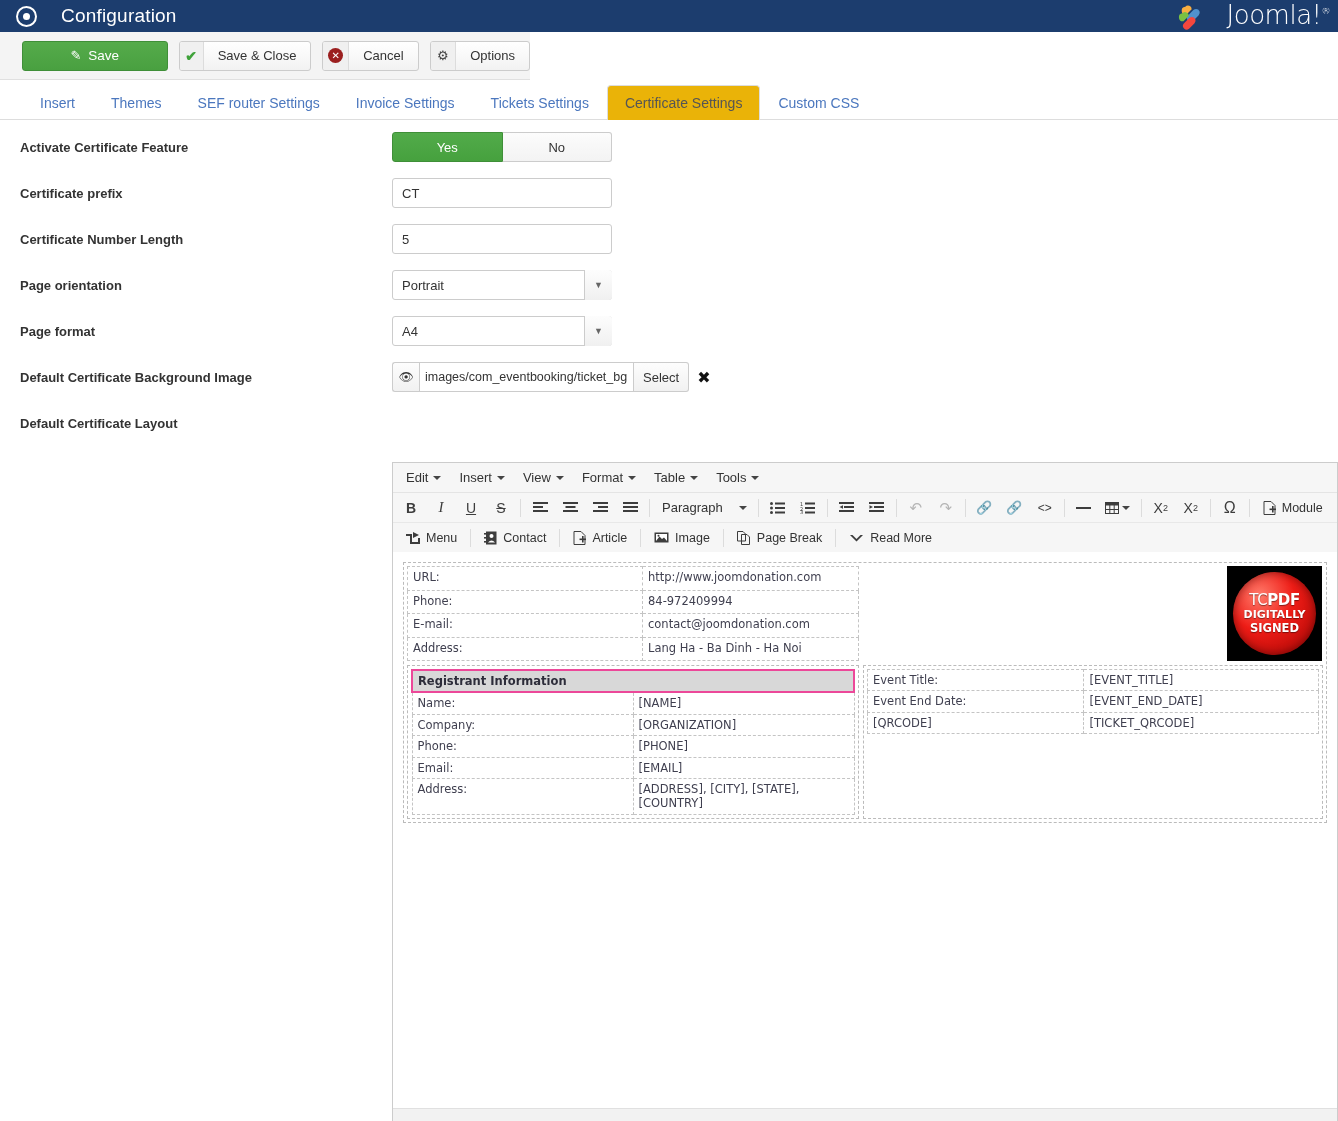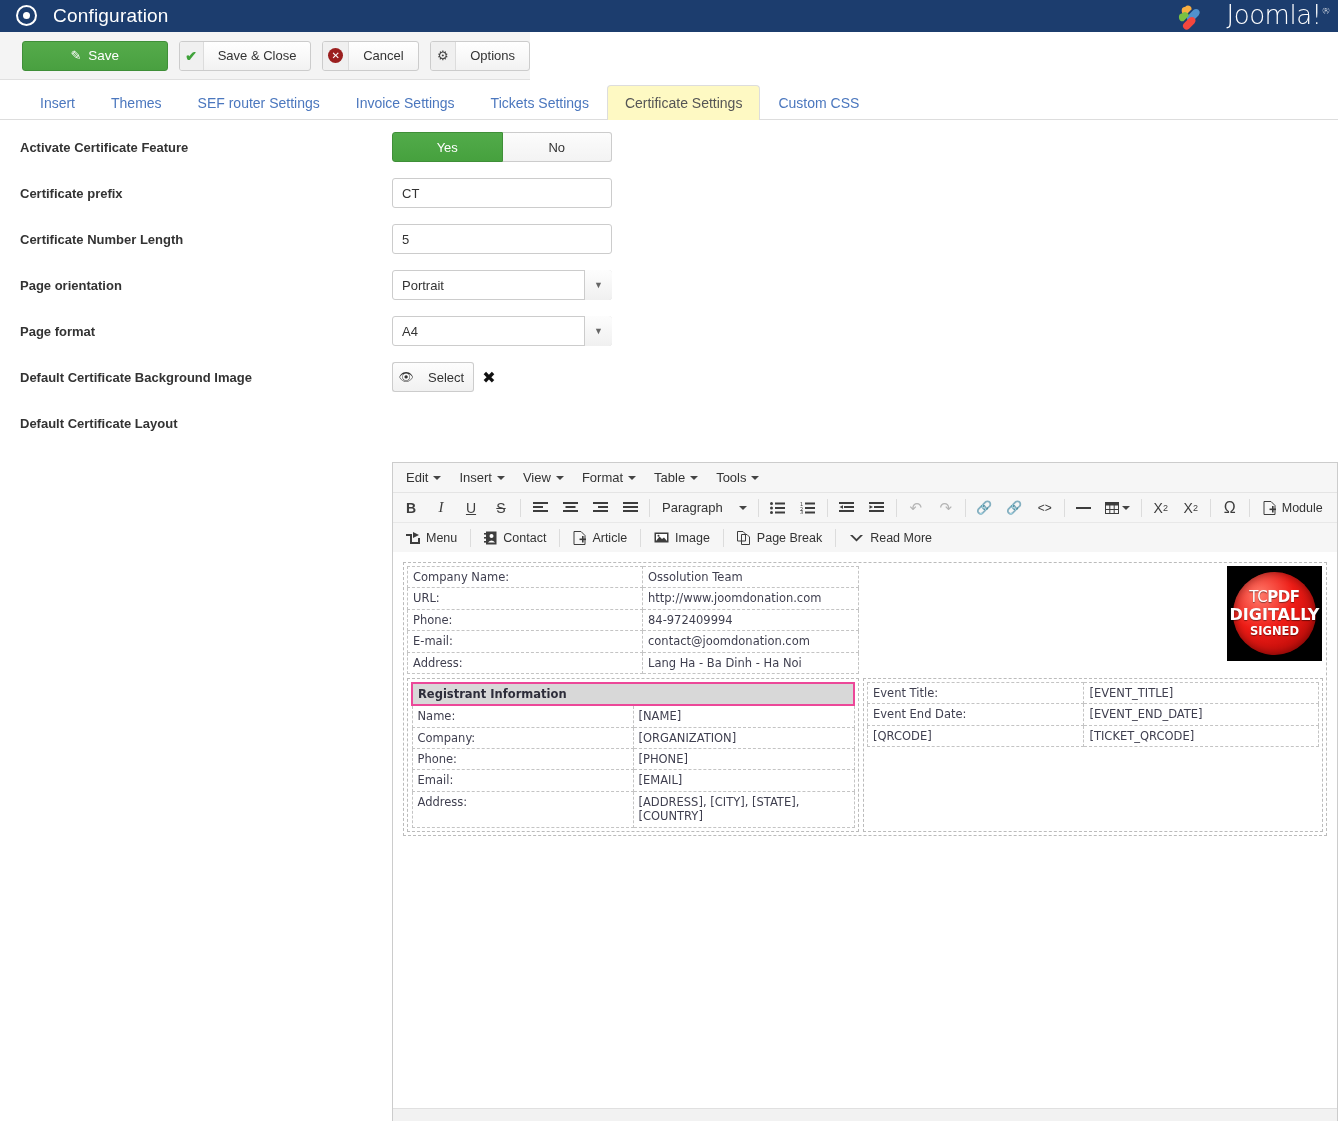--- a/index.html
+++ b/index.html
@@ -14,21 +14,21 @@
   
   .admin-header {
     position: relative;
     height: 32px;
     background: #1c3d6e;
     display: flex;
     align-items: center;
     padding-left: 16px;
     overflow: hidden;
   }
-  .page-title-wrap { display: flex; align-items: flex-start; gap: 16px; }
+  .page-title-wrap { display: flex; align-items: flex-end; gap: 24px; }
   .title-icon {
     width: 21px; height: 21px; border-radius: 50%;
     border: 2px solid #ffffff;
     display: flex; align-items: center; justify-content: center;
   }
   .title-icon i { width: 7px; height: 7px; border-radius: 50%; background: #fff; display:block; }
   .page-title {
     color: #ffffff; font-size: 19px; font-weight: normal; letter-spacing: .2px;
   }
   .joomla-logo {
@@ -107,21 +107,21 @@
     cursor: pointer;
     border: 1px solid transparent;
     border-bottom: none;
     position: relative;
     top: 1px;
     background: transparent;
     white-space: nowrap;
   }
   .tab.active {
     color: #555555;
-    background: #fef9c3;
+    background: #eab308;
     border-color: #dddddd;
     border-radius: 4px 4px 0 0;
     margin-top: 20px;
   }
 
   
   .form-area { padding-top: 12px; }
   .form-row {
     display: flex; align-items: flex-start;
     min-height: 46px;
@@ -308,21 +308,21 @@
   }
   .seal-txt {
     position: relative; z-index: 3;
     color: #ffffff; text-align: center;
     font-family: "DejaVu Sans", sans-serif;
     line-height: 1.16;
     text-shadow: 0 1px 1px rgba(0,0,0,.45);
   }
   .seal-l1 { font-size: 15px; font-weight: bold; letter-spacing: -0.4px; }
   .seal-l1 .tc { font-weight: normal; }
-  .seal-l2 { font-size: 16px; font-weight: bold; }
+  .seal-l2 { font-size: 11px; font-weight: bold; }
   .seal-l3 { font-size: 11.5px; font-weight: bold; }
 
   .cert-bottom { display: flex; gap: 4px; margin-top: 4px; }
   .panel { border: 1px dashed #bbbbbb; padding: 3px; }
   .panel-reg { width: 452px; }
   .panel-evt { flex: 1; }
   .ptbl { width: 100%; border-collapse: collapse; font-size: 11.5px; color: #3f3f4f;
           font-family: "DejaVu Sans", sans-serif; }
   .ptbl td { border: 1px dashed #c4c4c4; padding: 3px 5px; vertical-align: top; line-height: 1.25; }
   .ptbl td.head {
@@ -442,20 +442,21 @@
         <div class="sel-arrow">▼</div>
       </div>
     </div>
   </div>
 
   <div class="form-row">
     <div class="form-label">Default Certificate Background Image</div>
     <div class="form-ctl">
       <div class="media-field">
         <span class="media-eye">👁</span>
+        <input class="media-path" value="images/com_eventbooking/ticket_bg" style="">
         <span class="media-select">Select</span>
         <span class="media-clear">✖</span>
       </div>
     </div>
   </div>
 
   <div class="form-row">
     <div class="form-label">Default Certificate Layout</div>
   </div>
 </div>
@@ -668,24 +669,20 @@
       <span>Read More</span>
     </div>
   </div>
 
   <div class="mce-body">
     <div class="cert-outer">
 
       <div class="cert-top">
         <table class="ctbl tbl-company">
           <tbody>
-              <tr>
-            <td>Company Name:</td>
-            <td>Ossolution Team</td>
-          </tr>
           <tr>
             <td>URL:</td>
             <td>http://www.joomdonation.com</td>
           </tr>
           <tr>
             <td>Phone:</td>
             <td>84-972409994</td>
           </tr>
           <tr>
             <td>E-mail:</td>

